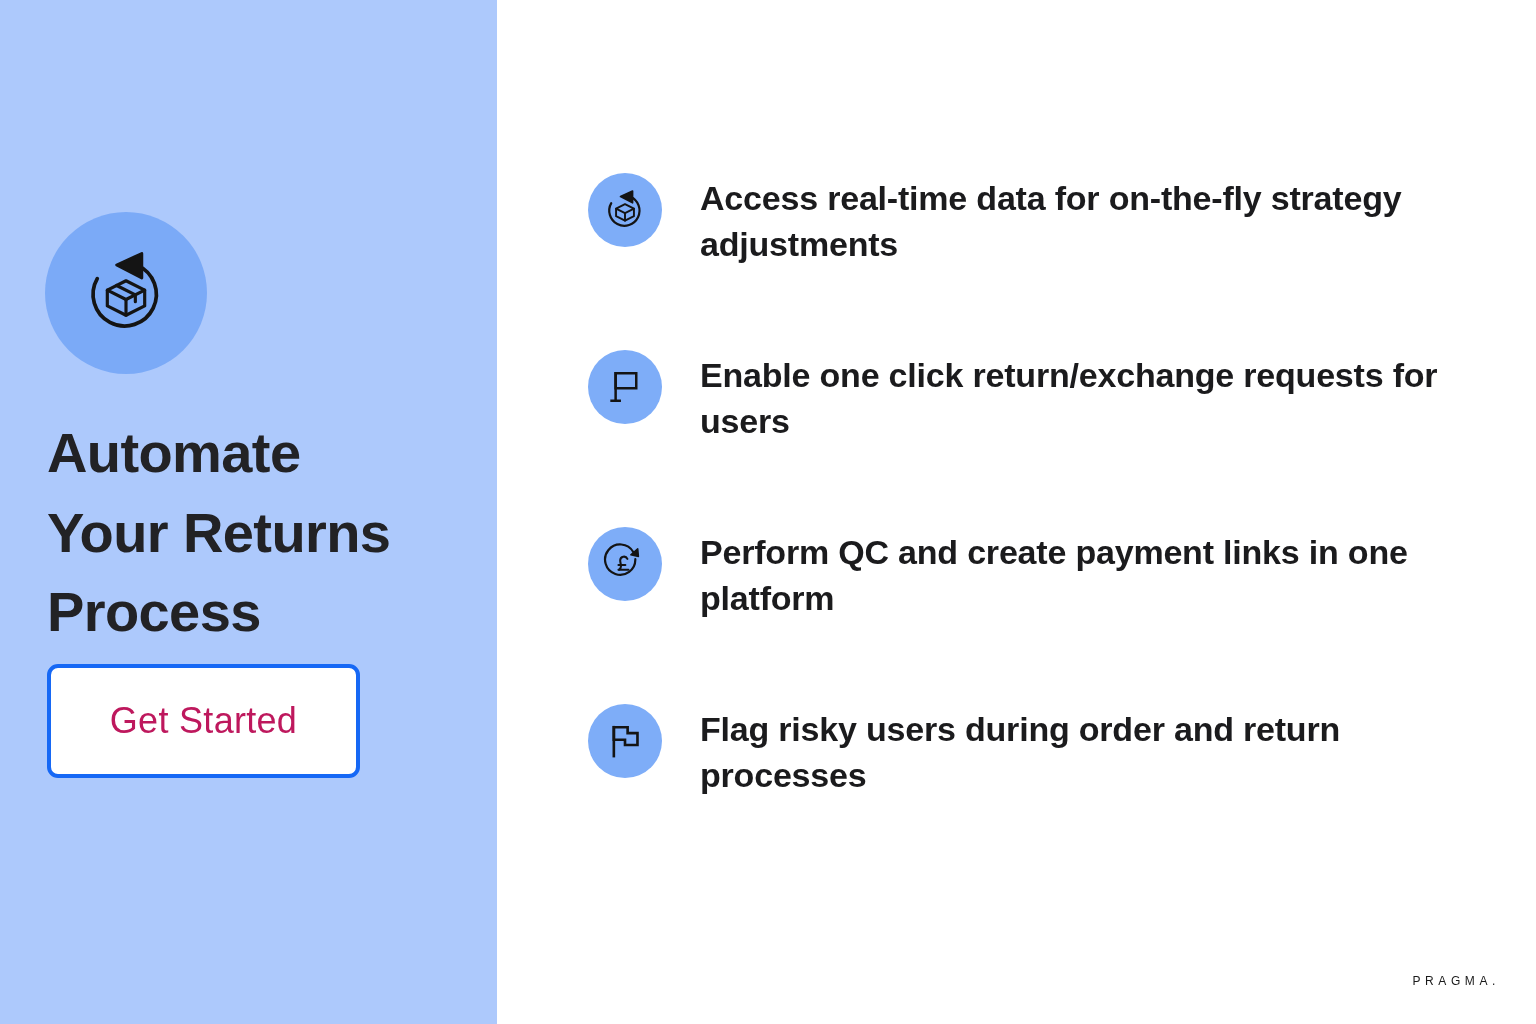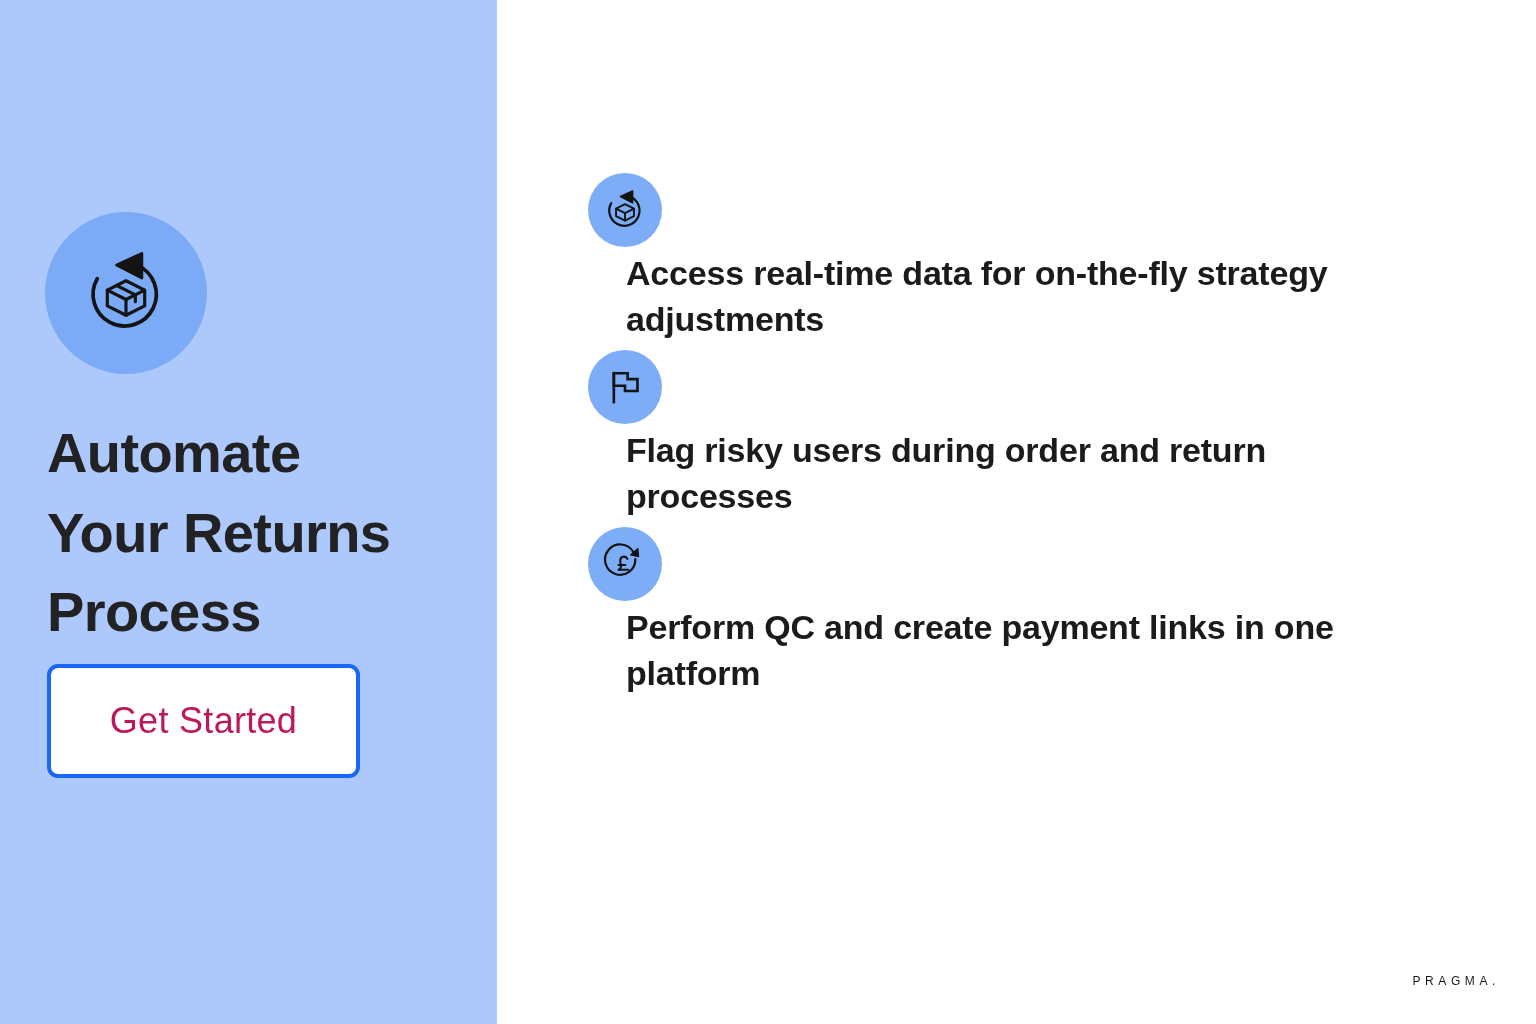--- a/index.html
+++ b/index.html
@@ -102,21 +102,20 @@
     top: 172px;
     width: 920px;
     list-style: none;
   }
 
   .feature-item {
     position: relative;
     display: flex;
     align-items: flex-start;
     height: 177px;
-    flex-direction: column;
   }
 
   .feature-icon-circle {
     flex: 0 0 auto;
     width: 74px;
     height: 74px;
     border-radius: 50%;
     background: #7eadf8;
     display: flex;
     align-items: center;
@@ -197,33 +196,34 @@
                 <path d="M32 23.5 L45 30 L32 36.5 L19 30 Z" fill="none"></path>
                 <path d="M19 30 L19 41 L32 47.5 L45 41 L45 30" fill="none"></path>
                 <path d="M32 36.5 L32 47.5" fill="none"></path>
               </g>
             </svg>
           </span>
         </div>
         <p class="feature-text">Access real-time data for on-the-fly strategy adjustments</p>
       </li>
 
-
-      <li class="feature-item">
-        <div class="feature-icon-circle">
-          <span>
-            <svg width="42" height="42" viewBox="0 0 64 64" fill="none" stroke="#141414" stroke-width="4" stroke-linecap="square" stroke-linejoin="miter">
-
-              <path d="M15 11 L15 55"></path>
-
-              <path d="M15 11 L36 11 L36 20 L51 20 L51 38 L32 38 L32 30 L15 30 Z" fill="none"></path>
-            </svg>
-          </span>
-        </div>
-        <p class="feature-text">Flag risky users during order and return processes</p>
+      <li class="feature-item">
+        <div class="feature-icon-circle">
+          <span>
+            <svg width="40" height="40" viewBox="0 0 64 64" fill="none" stroke="#141414" stroke-width="4" stroke-linecap="square" stroke-linejoin="miter">
+
+              <path d="M17 10 L17 54"></path>
+
+              <path d="M10.5 54 L23.5 54"></path>
+
+              <path d="M17 10 L50 10 L50 34 L17 34 Z" fill="none"></path>
+            </svg>
+          </span>
+        </div>
+        <p class="feature-text">Enable one click return/exchange requests for users</p>
       </li>
 
       <li class="feature-item">
         <div class="feature-icon-circle">
           <span>
             <svg width="44" height="44" viewBox="0 0 64 64" fill="none" stroke="#141414" stroke-width="3.2" stroke-linecap="round" stroke-linejoin="round">
 
               <path d="M44 14.5 A22 22 0 1 0 47 25" fill="none"></path>
 
               <path d="M50.5 10 L40.5 18.5 L51.5 21 Z" fill="#141414" stroke="#141414" stroke-width="2.2"></path>
@@ -232,19 +232,33 @@
                 <path d="M35.5 24.5 a5.5 5.5 0 0 0 -10.5 2.2 c0 3.5 1.2 5.5 1.2 8.2 c0 2.4 -1.2 4.2 -2.8 5.4"></path>
                 <path d="M22.5 33.5 L32.5 33.5"></path>
                 <path d="M22.5 40.3 L37 40.3"></path>
               </g>
             </svg>
           </span>
         </div>
         <p class="feature-text">Perform QC and create payment links in one platform</p>
       </li>
 
+      <li class="feature-item">
+        <div class="feature-icon-circle">
+          <span>
+            <svg width="42" height="42" viewBox="0 0 64 64" fill="none" stroke="#141414" stroke-width="4" stroke-linecap="square" stroke-linejoin="miter">
+
+              <path d="M15 11 L15 55"></path>
+
+              <path d="M15 11 L36 11 L36 20 L51 20 L51 38 L32 38 L32 30 L15 30 Z" fill="none"></path>
+            </svg>
+          </span>
+        </div>
+        <p class="feature-text">Flag risky users during order and return processes</p>
+      </li>
+
     </ul>
 
     <div class="brand-logo">PRAGMA.</div>
 
   </div>
 
 </div>
 
 </body></html>

